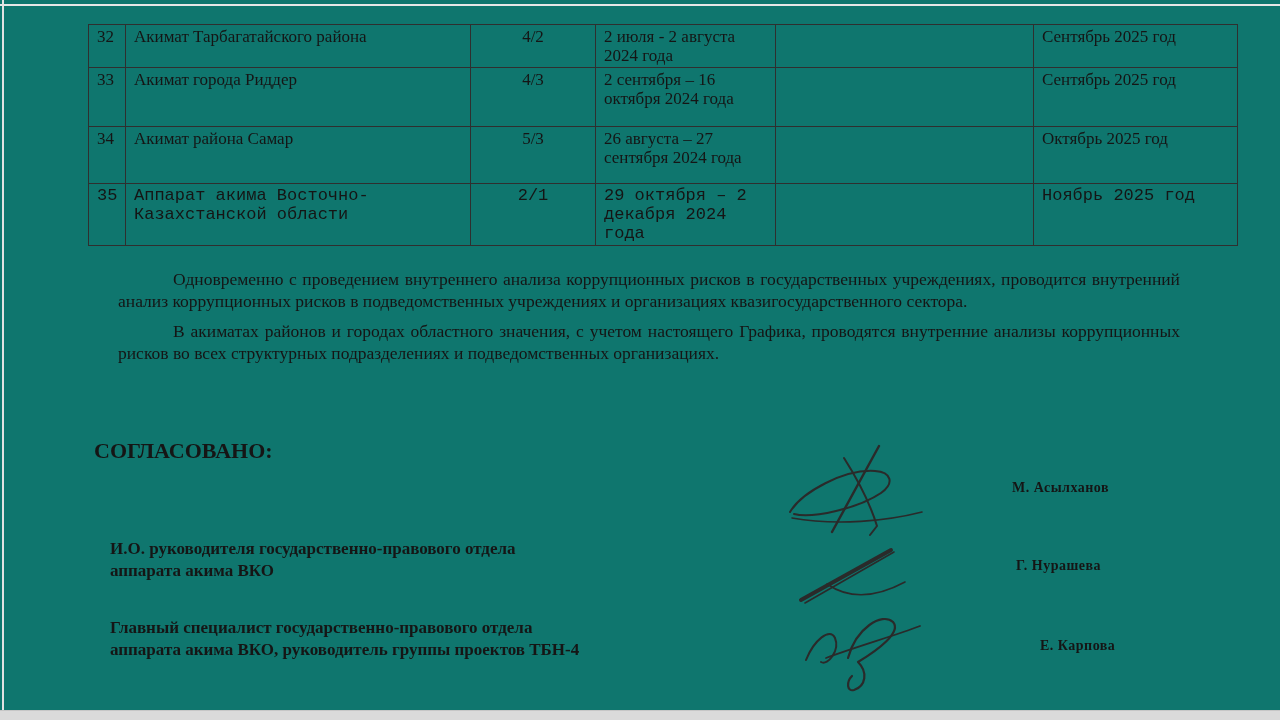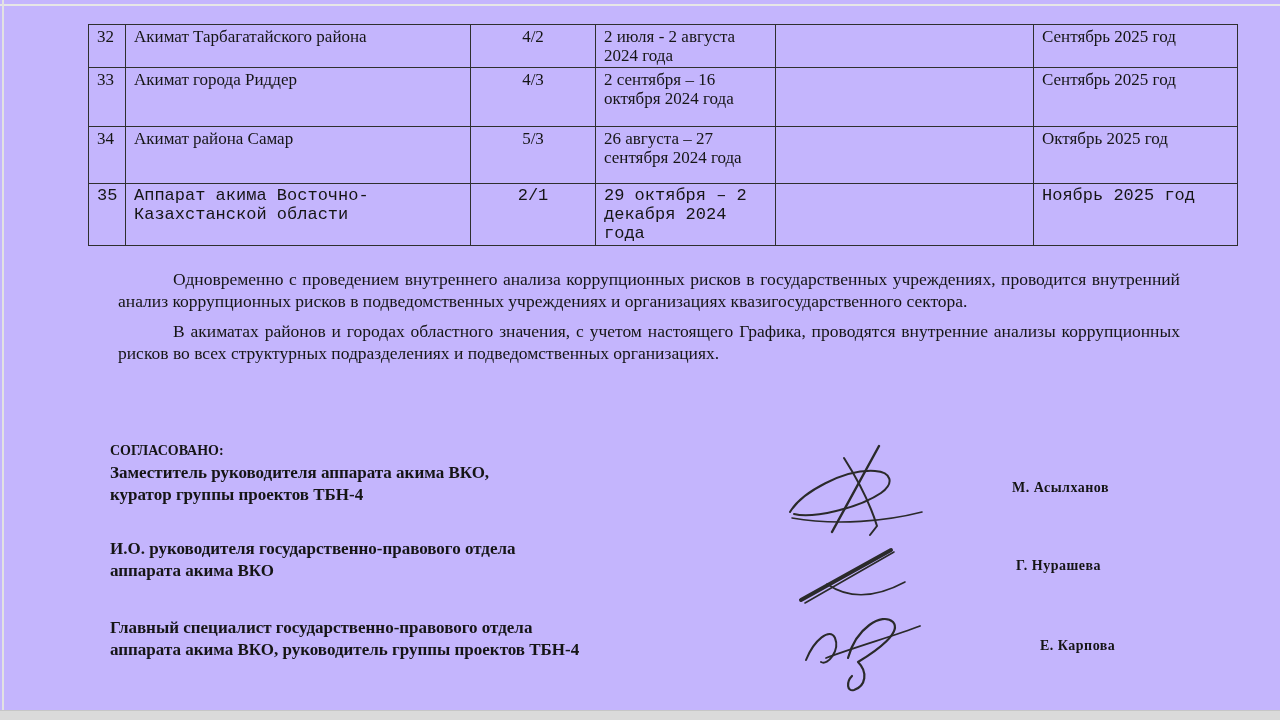--- a/index.html
+++ b/index.html
@@ -6,21 +6,21 @@
     margin: 0; padding: 0;
     width: 1280px; height: 720px;
     overflow: hidden;
     background: #ffffff;
     font-family: "Liberation Serif", "DejaVu Serif", serif;
     color: #151515;
   }
   .page {
     position: relative;
     width: 1280px; height: 720px;
-    background: #c4b5fd;
+    background: #0f766e;
   }
   
   .scan-top-line   { position: absolute; top: 4px; left: 0; width: 1280px; height: 2px; background: #e6e6e6; }
   .scan-left-line  { position: absolute; top: 0; left: 2px; width: 2px; height: 712px; background: #e2e2e2; }
   .bottom-bar      { position: absolute; left: 0; bottom: 0; width: 1280px; height: 9px; background: #dadada; border-top: 1px solid #c6c6c6; }
 
   
   table.schedule {
     position: absolute; left: 88px; top: 24px;
     border-collapse: collapse;
@@ -45,22 +45,22 @@
   
   .body-text {
     position: absolute; left: 110px; top: 260px; width: 1078px;
     font-size: 17.5px; line-height: 22px;
     text-align: justify;
   }
   .body-text p { margin: 8px; text-indent: 55px; }
 
   
   .approval-heading {
-    position: absolute; left: 110px; top: 440px;
-    font-size: 14px; font-weight: bold; line-height: 22px;
+    position: absolute; left: 94px; top: 440px;
+    font-size: 22px; font-weight: bold; line-height: 22px;
   }
   .signer-title {
     position: absolute; left: 110px; width: 620px;
     font-size: 17px; font-weight: bold; line-height: 22px;
     white-space: pre-line;
   }
   .t1 { top: 462px; }
   .t2 { top: 538px; }
   .t3 { top: 617px; }
   .signer-name {
@@ -130,22 +130,20 @@
     </tbody>
   </table>
 
   <div class="body-text">
     <p>Одновременно с проведением внутреннего анализа коррупционных рисков в государственных учреждениях, проводится внутренний анализ коррупционных рисков в подведомственных учреждениях и организациях квазигосударственного сектора.</p>
     <p>В акиматах районов и городах областного значения, с учетом настоящего Графика, проводятся внутренние анализы коррупционных рисков во всех структурных подразделениях и подведомственных организациях.</p>
   </div>
 
   <div class="approval-heading">СОГЛАСОВАНО:</div>
 
-  <div class="signer-title t1">Заместитель руководителя аппарата акима ВКО,
-куратор группы проектов ТБН-4</div>
   <div class="sig s1">
     <svg width="145" height="95" viewBox="0 0 145 95">
       <path d="M8 70 C 20 50, 62 27, 93 29 C 109 30, 113 41, 99 51 C 77 66, 30 77, 12 72" stroke-width="2"></path>
       <path d="M97 4 L 50 90" stroke-width="2.4"></path>
       <path d="M62 16 C 76 38, 87 58, 95 84 L 88 93" stroke-width="2"></path>
       <path d="M10 76 C 55 84, 105 79, 140 70" stroke-width="1.6"></path>
     </svg>
   </div>
   <div class="signer-name n1">М. Асылханов</div>
 

